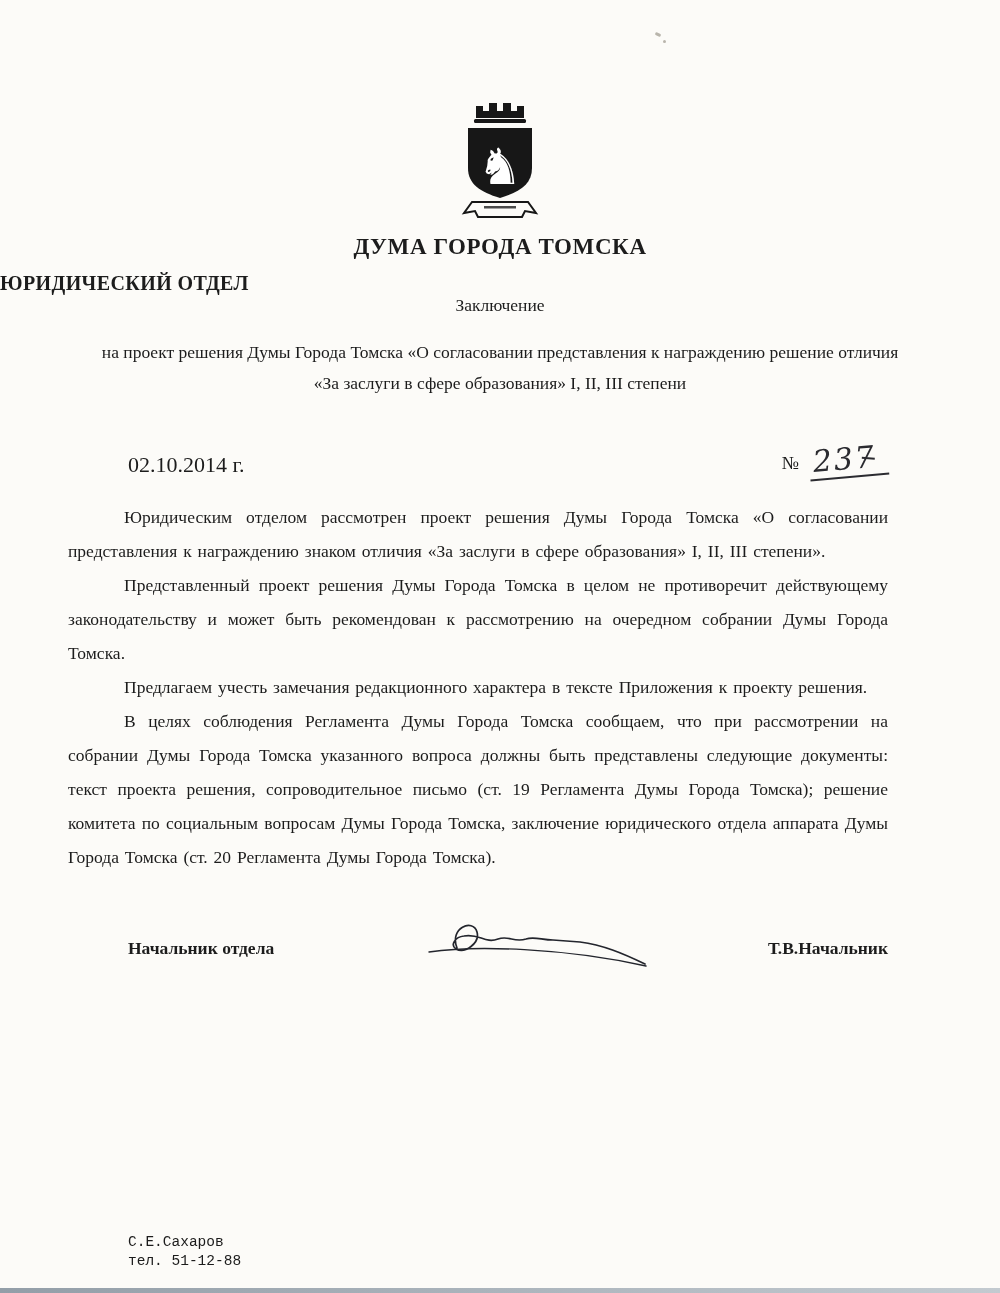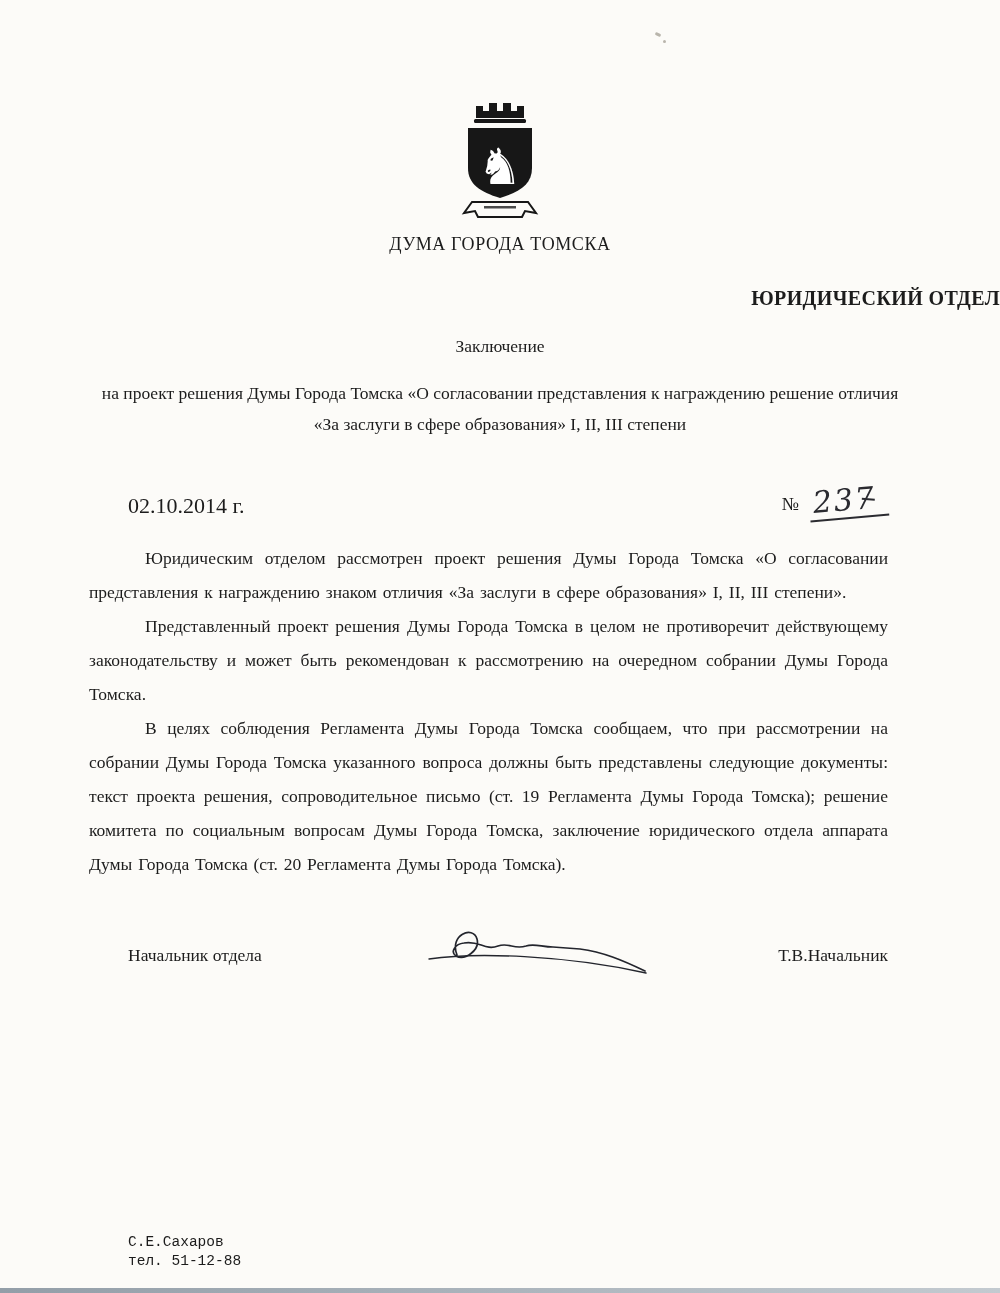--- a/index.html
+++ b/index.html
@@ -10,27 +10,27 @@
     height:1293px;
     margin:0 auto;
     background:#fcfbf8;
     color:#1c1c1c;
     font-family:"Liberation Serif","DejaVu Serif",serif;
     overflow:hidden;
   }
   .emblem-wrap { padding-top:92px; display:flex; justify-content:center; }
   .org {
     text-align:center; margin-top:12px;
-    font-size:18px; font-weight:normal; letter-spacing:0.6px;
+    font-size:23px; font-weight:bold; letter-spacing:0.6px;
   }
   .dept {
-    text-align:right; margin-top:32px;
+    text-align:left; margin-top:12px;
     font-size:20px; font-weight:bold; letter-spacing:0.4px;
   }
-  .doctype { text-align:center; margin-top:26px; font-size:17.5px; }
+  .doctype { text-align:center; font-size:17.5px; }
   .subject {
     text-align:center; margin:21px auto 0; max-width:800px;
     font-size:17.5px; line-height:31px;
   }
   .meta {
     margin-top:46px; padding:0 112px 0 128px;
     display:flex; justify-content:space-between; align-items:flex-end;
   }
   .date { font-size:22px; }
   .number { font-size:18px; display:flex; align-items:flex-end; gap:10px; }
@@ -41,30 +41,30 @@
     font-size:30px; line-height:28px; color:#2b2b30;
     transform:rotate(-5deg);
     border-bottom:2px solid #2b2b30;
     padding:0 12px 3px 4px;
     letter-spacing:2px;
   }
   .handwritten::after {
     content:""; position:absolute; right:13px; top:14px;
     width:13px; height:2px; background:#2b2b30; transform:rotate(10deg);
   }
-  .body { margin-top:22px; padding:0 112px 0 89px; }
+  .body { margin-top:22px; padding:0 112px 0 68px; }
   .body p {
     font-size:17.5px; line-height:34px;
     text-align:justify; text-align-last:left;
     text-indent:56px; word-spacing:1.5px;
   }
   .sign-row {
     position:relative; margin-top:46px; padding:0 112px 0 128px;
     display:flex; justify-content:space-between; align-items:center;
-    font-size:17.5px; height:56px;
+    font-size:17.5px; height:56px;font-weight:bold;
   }
   .signature-svg { position:absolute; left:415px; top:-8px; }
   .footer {
     position:absolute; left:128px; bottom:22px;
     font-size:14.5px; line-height:19px;font-family:Liberation Mono, monospace;
   }
   .bottom-strip {
     position:absolute; left:0; right:0; bottom:0; height:5px;
     background:linear-gradient(to right,#939ea8,#c3cad0);
   }
@@ -110,20 +110,21 @@
     <span class="date">02.10.2014 г.</span>
     <span class="number">
       <span class="number-sign">№</span>
       <span class="handwritten">237</span>
     </span>
   </div>
 
   <div class="body">
     <p>Юридическим отделом рассмотрен проект решения Думы Города Томска «О согласовании представления к награждению знаком отличия «За заслуги в сфере образования» I, II, III степени».</p>
     <p>Представленный проект решения Думы Города Томска в целом не противоречит действующему законодательству и может быть рекомендован к рассмотрению на очередном собрании Думы Города Томска.</p>
+    <p>Предлагаем учесть замечания редакционного характера в тексте Приложения к проекту решения.</p>
     <p>В целях соблюдения Регламента Думы Города Томска сообщаем, что при рассмотрении на собрании Думы Города Томска указанного вопроса должны быть представлены следующие документы: текст проекта решения, сопроводительное письмо (ст. 19 Регламента Думы Города Томска); решение комитета по социальным вопросам Думы Города Томска, заключение юридического отдела аппарата Думы Города Томска (ст. 20 Регламента Думы Города Томска).</p>
   </div>
 
   <div class="sign-row">
     <span>Начальник отдела</span>
     <svg class="signature-svg" width="235" height="58" viewBox="0 0 235 58">
       <path d="M42,36 C34,16 58,6 62,20 C65,31 50,42 41,37 C35,33 40,25 49,24
                C64,21 70,32 83,27 C94,23 99,31 111,27 C119,24 127,28 138,28
                L165,30 C188,33 207,41 230,52" fill="none" stroke="#23252d" stroke-width="1.7" stroke-linecap="round"></path>
       <path d="M14,40 C60,33 150,36 231,54" fill="none" stroke="#23252d" stroke-width="1.4" stroke-linecap="round"></path>

